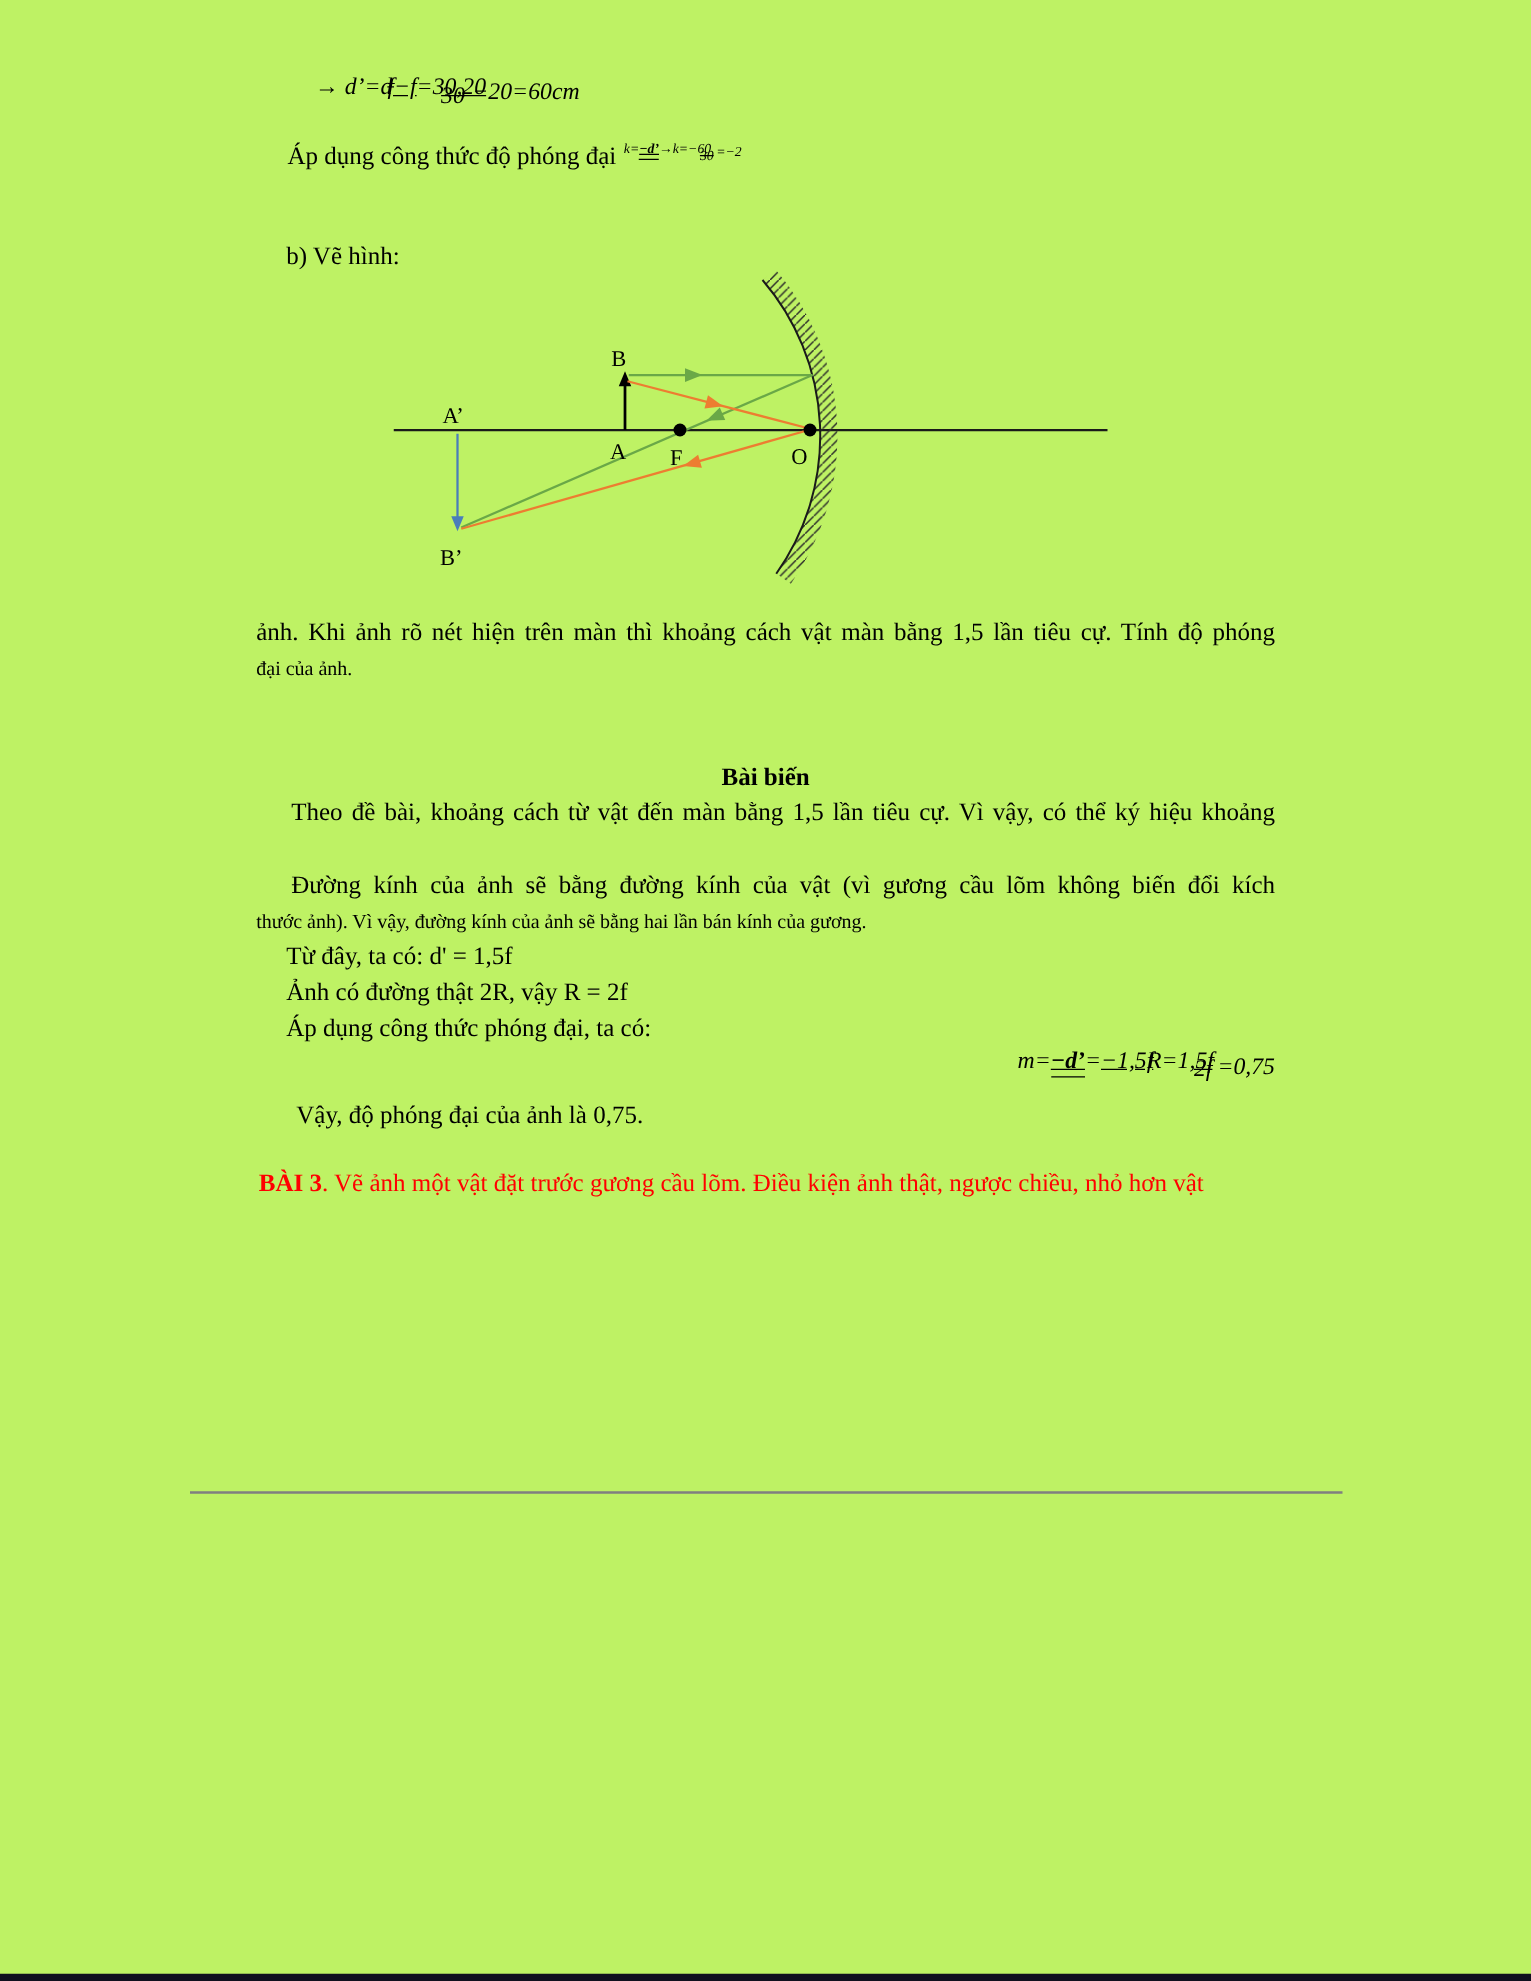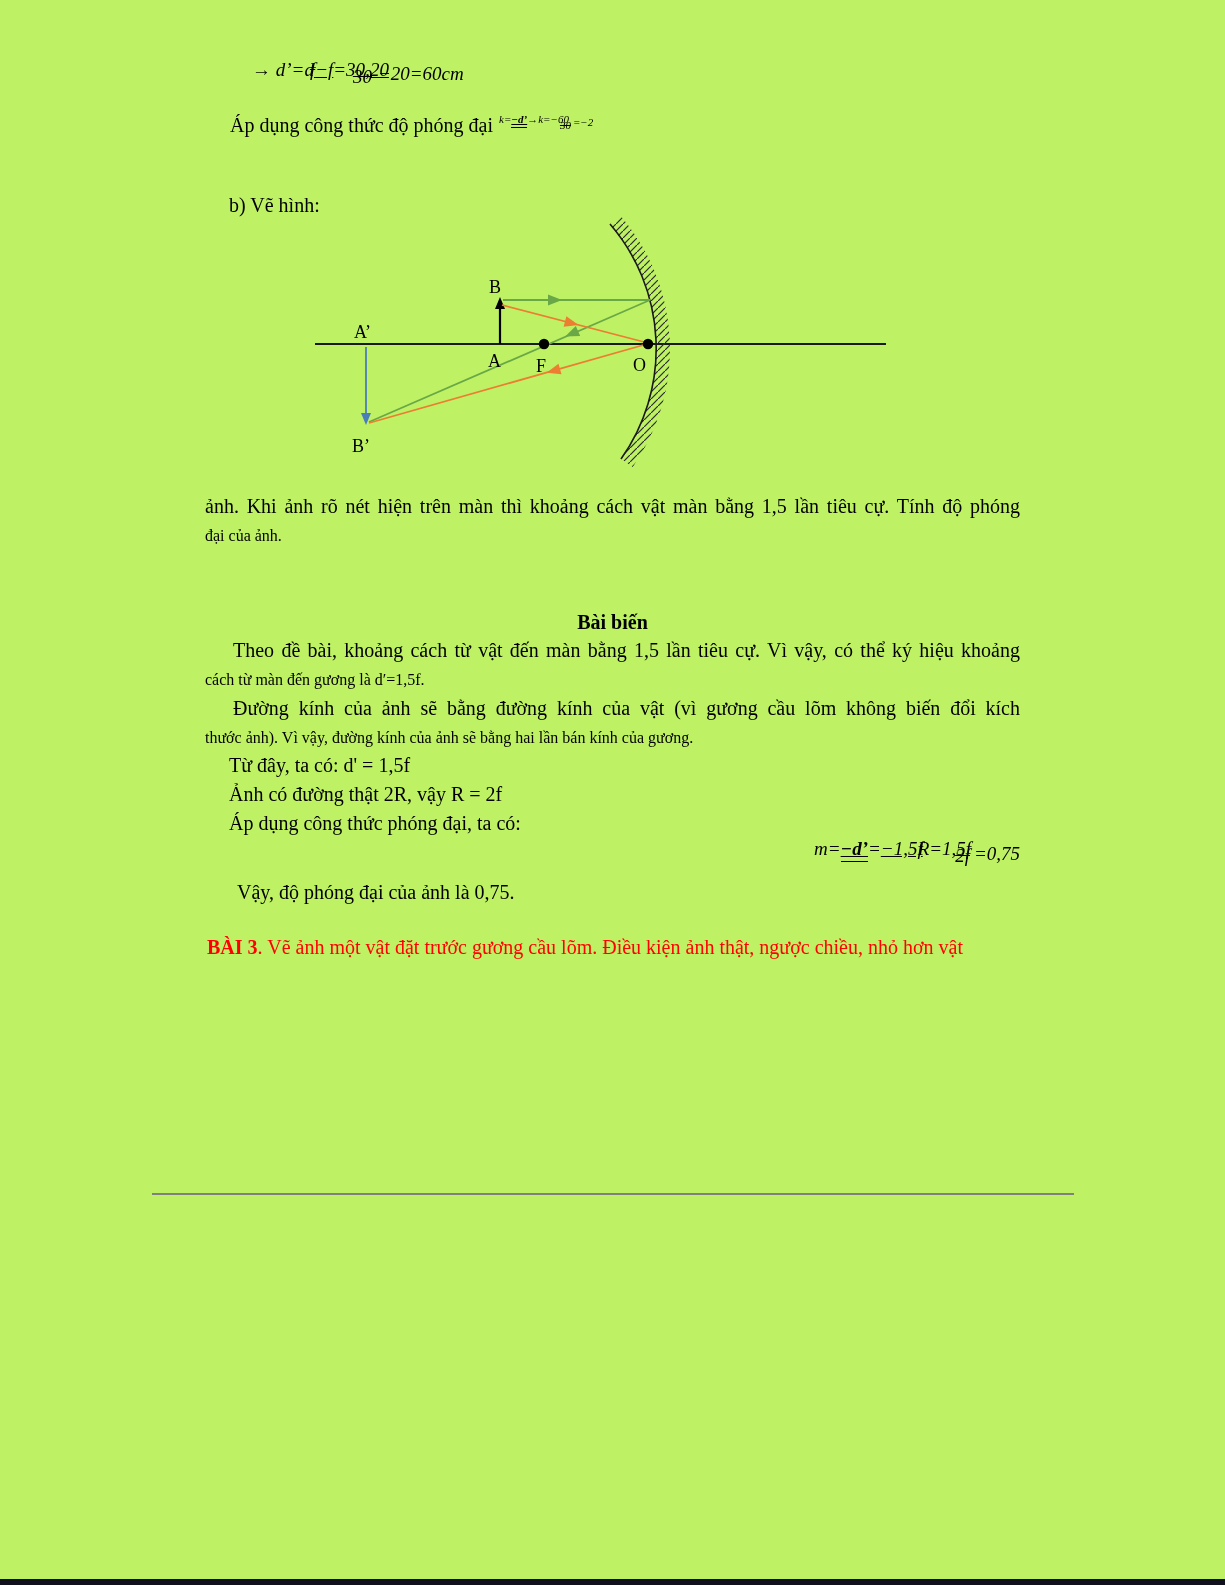--- a/index.html
+++ b/index.html
@@ -94,21 +94,20 @@
 
   <div class="abs col" style="top:492px;">
     <div class="jline">ảnh. Khi ảnh rõ nét hiện trên màn thì khoảng cách vật màn bằng 1,5 lần tiêu cự. Tính độ phóng</div>
     <div class="jlast">đại của ảnh.</div>
   </div>
 
   <div class="abs col center-line" style="top:608px;">Bài biến</div>
 
   <div class="abs col" style="top:636px;">
     <div class="jline indent">Theo đề bài, khoảng cách từ vật đến màn bằng 1,5 lần tiêu cự. Vì vậy, có thể ký hiệu khoảng</div>
-    <div class="jlast">cách từ màn đến gương là d′=1,5f.</div>
   </div>
 
   <div class="abs col" style="top:694px;">
     <div class="jline indent">Đường kính của ảnh sẽ bằng đường kính của vật (vì gương cầu lõm không biến đổi kích</div>
     <div class="jlast">thước ảnh). Vì vậy, đường kính của ảnh sẽ bằng hai lần bán kính của gương.</div>
   </div>
 
   <div class="abs body-line" style="left:229px;top:752px;">Từ đây, ta có: d' = 1,5f</div>
   <div class="abs body-line" style="left:229px;top:781px;">Ảnh có đường thật 2R, vậy R = 2f</div>
   <div class="abs body-line" style="left:229px;top:810px;">Áp dụng công thức phóng đại, ta có:</div>

